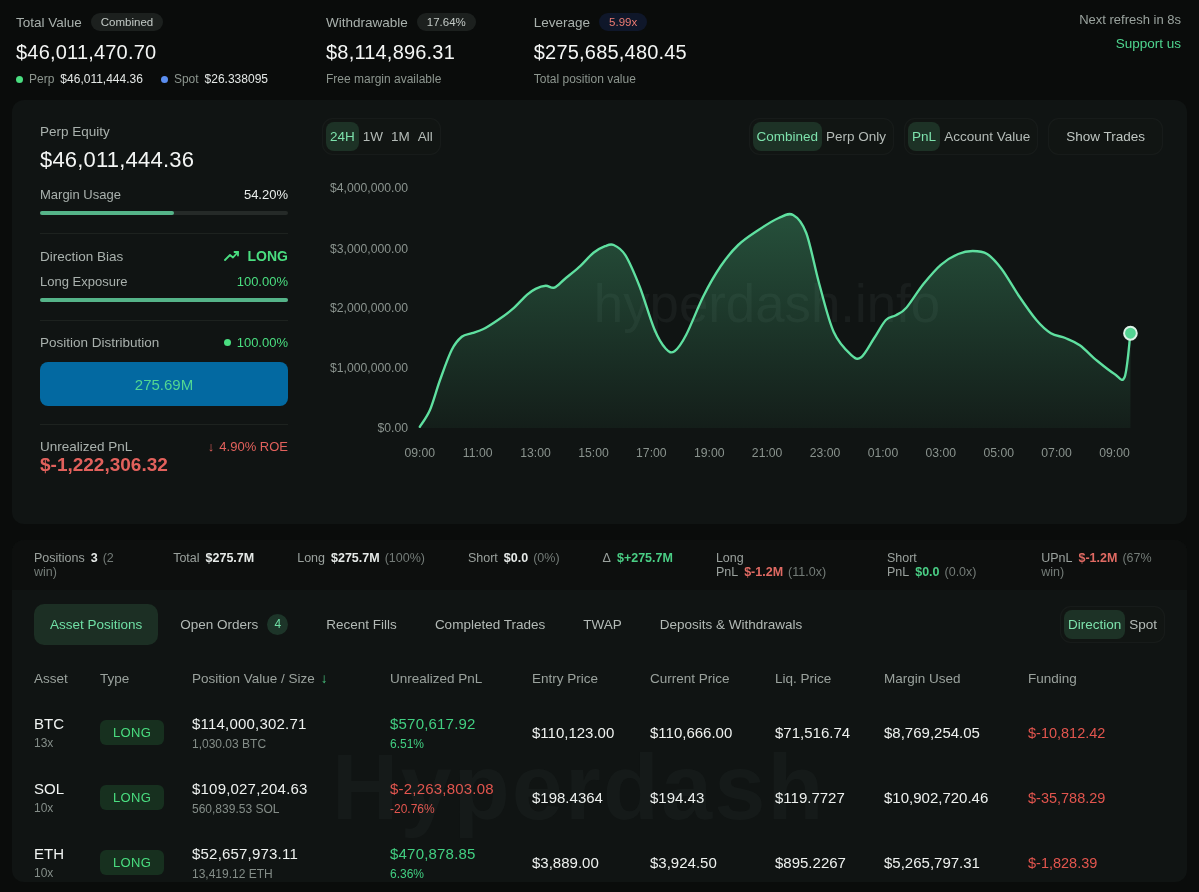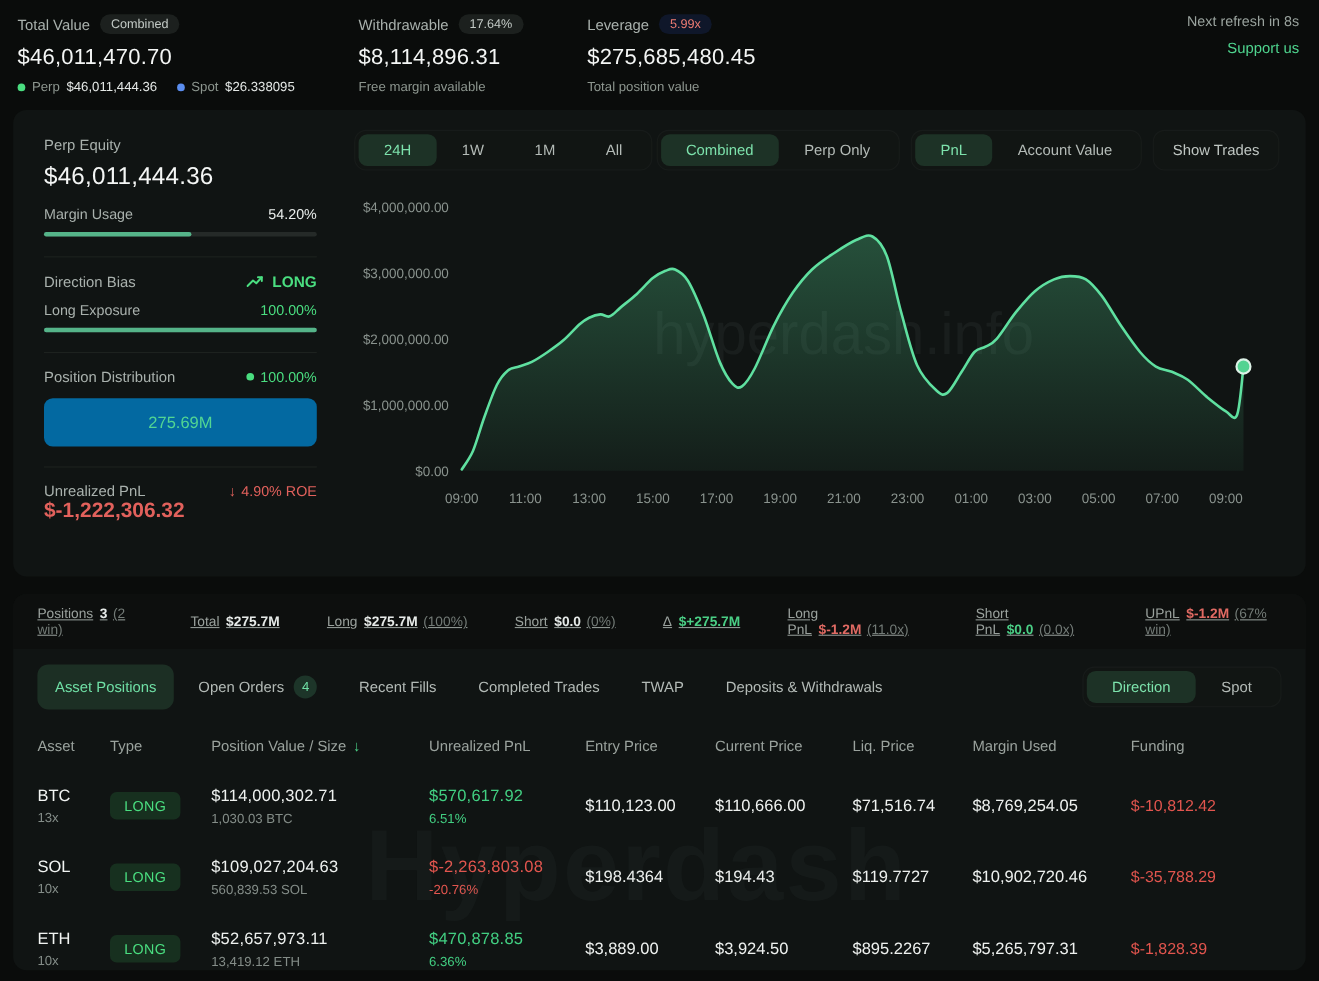--- a/index.html
+++ b/index.html
@@ -46,33 +46,33 @@
   .bias { font-size:14px; font-weight:700; color:#4ade80; display:flex; align-items:center; gap:7px; }
   .pct13 { font-size:13px; }
   .distbox { margin-top:12px; background:#0369a1; border-radius:8px; height:44px; display:flex; align-items:center; justify-content:center; font-size:15px; color:#52d693; }
   .pnlneg { font-size:19px; color:#e2615c; margin-top:0; font-weight:700; }
   .roerow { font-size:13px; color:#e2615c; display:flex; align-items:center; gap:5px; }
 
   
   .chartside { flex:1; display:flex; flex-direction:column; position:relative; }
   .chart-head { display:flex; justify-content:space-between; align-items:flex-start; }
   .seg-group { display:flex; background:#12161596; border:1px solid #20252377; border-radius:11px; padding:3px; }
-  .seg { padding:7px 23px; border-radius:8px; font-size:13.5px; color:#b4bbb7; cursor:pointer; white-space:nowrap; }
+  .seg { padding:7px 4px; border-radius:8px; font-size:13.5px; color:#b4bbb7; cursor:pointer; white-space:nowrap; }
   .seg.active { background:#1d3226; color:#7de2ac; }
   .rightgroups { display:flex; gap:10px; }
   .btn-outline { border:1px solid #20252377; background:#12161596; border-radius:11px; padding:10px 17px; font-size:13.5px; color:#bfc6c2; cursor:pointer; }
   .pnlblock { text-align:right; margin-top:13px; }
   .pnl-label { font-size:13px; color:#9aa39e; }
   .pnl-value { font-size:21px; color:#55dd99; margin-top:3px; font-weight:500; }
   .chartwrap { flex:1; margin-top:2px; }
   svg text { font-family:"Liberation Sans", sans-serif; }
 
   
   .card2 { margin-top:16px; height:342px; position:relative; overflow:hidden; }
-  .sumbar { background:#0d0f0e; border-radius:12px 12px 0 0; padding:11px 22px; display:flex; gap:43px; font-size:12.5px; color:#8d9591; align-items:center;text-decoration:underline; }
+  .sumbar { background:#0d0f0e; border-radius:12px 12px 0 0; padding:11px 22px; display:flex; gap:43px; font-size:12.5px; color:#8d9591; align-items:flex-start; }
   .sumbar .lab { color:#9aa19d; margin-right:6px; }
   .sumbar .val { font-weight:700; }
   .v-white { color:#e6eae8; } .v-green { color:#4ace85; } .v-red { color:#e06a63; }
   .sumbar .ext { color:#737b77; margin-left:5px; font-weight:400; }
 
   
   .tabsrow { display:flex; align-items:center; padding:14px 22px 10px; gap:6px; }
   .tab { padding:10px 16px; border-radius:10px; font-size:13.5px; color:#b3bab6; cursor:pointer; display:flex; align-items:center; gap:9px; }
   .tab.active { background:#1c2f24; color:#6fdfa5; }
   .tabbadge { background:#1d3529; color:#6fdfa5; border-radius:999px; min-width:21px; height:21px; line-height:21px; text-align:center; font-size:12px; display:inline-block; }

